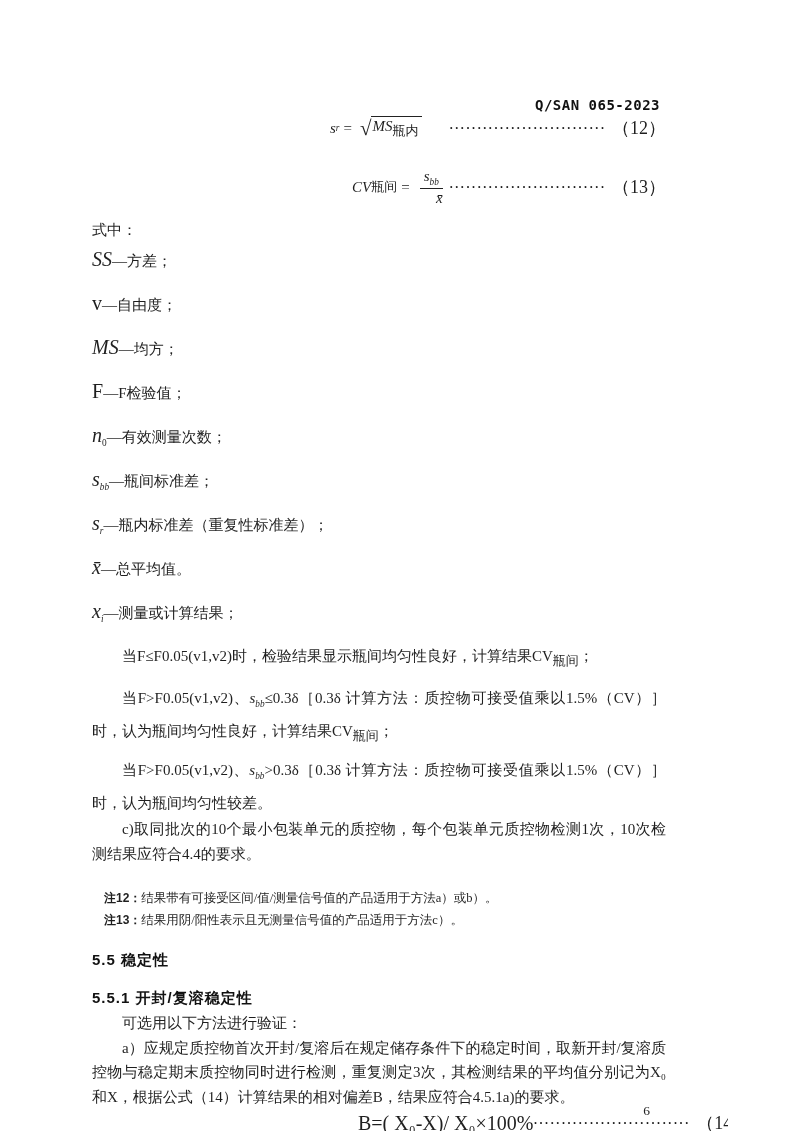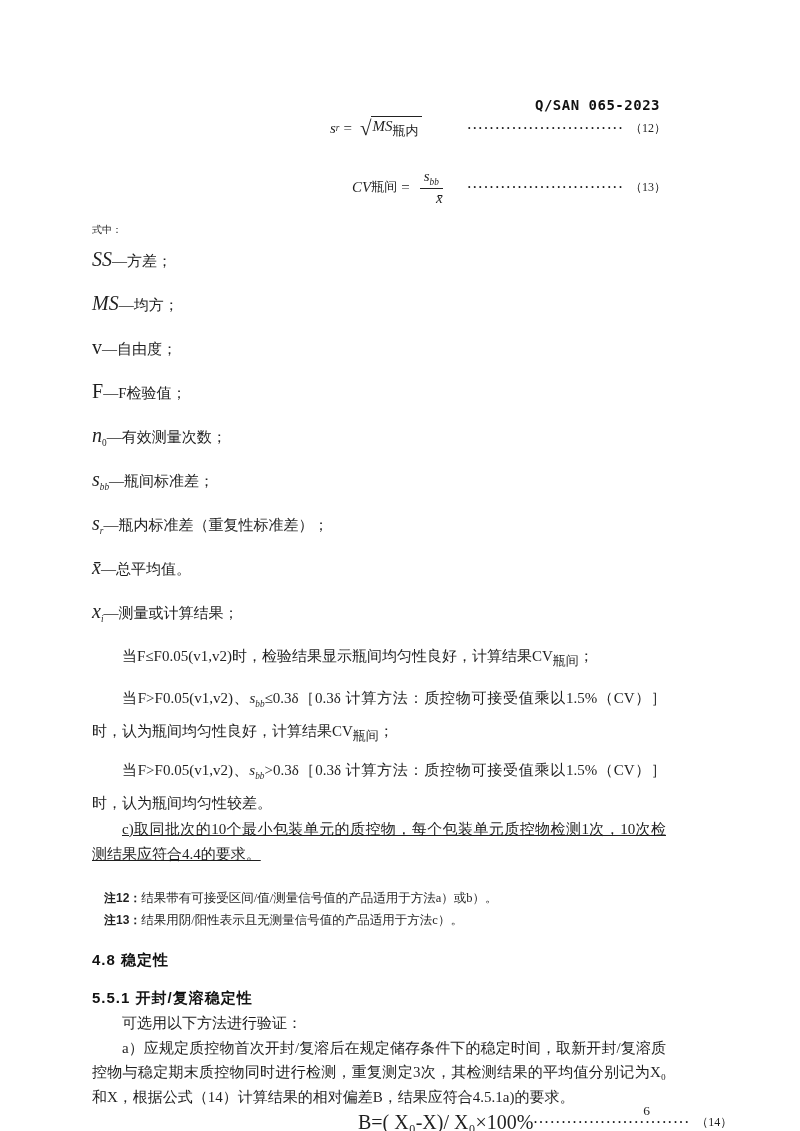--- a/index.html
+++ b/index.html
@@ -19,46 +19,46 @@
   .eq-row { display:flex; align-items:center; font-size:15px; }
   .eq-left { display:flex; align-items:center; white-space:nowrap; }
   .eq12 { margin-top:116px; }
   .eq12 .eq-left { margin-left:238px; }
   .eq13 { margin-top:28px; }
   .eq13 .eq-left { margin-left:260px; }
   .eq14 { margin-top:2px; }
   .eq14 .eq-left { margin-left:266px; font-size:20px; }
   .eq-right { margin-left:auto; display:flex; align-items:center; }
   .leader { letter-spacing:1.6px; font-weight:bold; font-size:12px; color:#1a1a1a; margin-right:6px; }
-  .eq-num { font-size:12px; white-space:nowrap; }
+  .eq-num { font-size:18px; white-space:nowrap; }
   .mi { font-style:italic; font-family:"Liberation Serif","DejaVu Serif",serif; }
   sub { font-size:62%; }
   sub.lat-sub { font-style:italic; }
   sub.cn-sub { font-size:13px; font-style:normal; }
   .rad-sign { font-size:21px; font-weight:normal; line-height:1; margin:0 0 0 4px; }
   .radicand { border-top:1.2px solid #222; padding:1px 4px 0 1px; }
   .frac { display:inline-flex; flex-direction:column; align-items:flex-end; vertical-align:middle; margin-left:6px; }
   .frac-num { display:block; border-bottom:1.2px solid #222; padding:0 4px 1px 4px; line-height:1.1; }
   .frac-den { display:block; padding-top:1px; line-height:1.1; }
   .eq-sym { margin:0 4px; }
 
   
-  .where { margin-top:12px; font-size:10px; line-height:22px; }
+  .where { margin-top:12px; font-size:15px; line-height:22px; }
   .defs { margin-top:6px; }
   .def-row { line-height:24px; margin-bottom:12px; font-size:15px; white-space:nowrap; }
   .def-sym { font-size:20px; }
   .def-desc { }
 
   
   .para { font-size:15px; line-height:27px; text-indent:2em; text-align:justify; }
   .p1 { margin-top:2px; }
   .p2 { margin-top:3px; }
   .p3 { margin-top:11px; }
   .p4 { margin-top:8px; }
-  .p5 { margin-top:0; line-height:25px;text-decoration:underline; }
+  .p5 { margin-top:0; line-height:25px; }
 
   .notes { margin-top:20px; padding-left:12px; }
   .note { font-size:12.5px; line-height:22px; }
   .note-label { font-weight:bold; font-family:"Liberation Sans","DejaVu Sans",sans-serif; font-size:12px; }
 
   .heading { font-family:"Liberation Sans","DejaVu Sans",sans-serif; font-weight:bold; font-size:15px; letter-spacing:1px; color:#111; }
   .h55 { margin-top:20px; }
   .h551 { margin-top:19px; }
   .intro { margin-top:2px; line-height:26px; }
   .item-a { margin-top:0; line-height:24.5px; }
@@ -101,22 +101,22 @@
       <span class="eq-right">
         <span class="leader">····························</span>
         <span class="eq-num">（13）</span>
       </span>
     </div>
 
     <div class="where">式中：</div>
 
     <div class="defs">
       <div class="def-row"><span class="def-sym mi">SS</span><sub class="lat-sub"></sub><span class="def-desc">—方差；</span></div>
+      <div class="def-row"><span class="def-sym">v</span><sub class="lat-sub"></sub><span class="def-desc">—自由度；</span></div>
       <div class="def-row"><span class="def-sym mi">MS</span><sub class="lat-sub"></sub><span class="def-desc">—均方；</span></div>
-      <div class="def-row"><span class="def-sym">v</span><sub class="lat-sub"></sub><span class="def-desc">—自由度；</span></div>
       <div class="def-row"><span class="def-sym">F</span><sub class="lat-sub"></sub><span class="def-desc">—F检验值；</span></div>
       <div class="def-row"><span class="def-sym mi">n</span><sub>0</sub><span class="def-desc">—有效测量次数；</span></div>
       <div class="def-row"><span class="def-sym mi">s</span><sub class="lat-sub">bb</sub><span class="def-desc">—瓶间标准差；</span></div>
       <div class="def-row"><span class="def-sym mi">s</span><sub class="lat-sub">r</sub><span class="def-desc">—瓶内标准差（重复性标准差）；</span></div>
       <div class="def-row"><span class="def-sym mi">x̄</span><sub></sub><span class="def-desc">—总平均值。</span></div>
       <div class="def-row"><span class="def-sym mi">x</span><sub class="lat-sub">i</sub><span class="def-desc">—测量或计算结果；</span></div>
     </div>
 
 
     <div class="para p2"><span>当F≤F0.05(v1,v2)时，检验结果显示瓶间均匀性良好，计算结果CV</span><sub class="cn-sub">瓶间</sub><span>；</span></div>
@@ -125,21 +125,21 @@
 
     <div class="para p4"><span>当F&gt;F0.05(v1,v2)、</span><span class="mi">s</span><sub class="lat-sub">bb</sub><span>&gt;0.3δ［0.3δ 计算方法：质控物可接受值乘以1.5%（CV）］时，认为瓶间均匀性较差。</span></div>
 
     <div class="para p5">c)取同批次的10个最小包装单元的质控物，每个包装单元质控物检测1次，10次检测结果应符合4.4的要求。</div>
 
     <div class="notes">
       <div class="note"><span class="note-label">注12：</span><span>结果带有可接受区间/值/测量信号值的产品适用于方法a）或b）。</span></div>
       <div class="note"><span class="note-label">注13：</span><span>结果用阴/阳性表示且无测量信号值的产品适用于方法c）。</span></div>
     </div>
 
-    <div class="heading h55">4.8 稳定性</div>
+    <div class="heading h55">5.5 稳定性</div>
     <div class="heading h551">5.5.1 开封/复溶稳定性</div>
 
     <div class="para intro">可选用以下方法进行验证：</div>
     <div class="para item-a">a）应规定质控物首次开封/复溶后在规定储存条件下的稳定时间，取新开封/复溶质控物与稳定期末质控物同时进行检测，重复测定3次，其检测结果的平均值分别记为X₀和X，根据公式（14）计算结果的相对偏差B，结果应符合4.5.1a)的要求。</div>
 
     <div class="eq-row eq14">
       <span class="eq-left">B=( X₀-X)/ X₀×100%</span>
       <span class="eq-right">
         <span class="leader">····························</span>
         <span class="eq-num">（14）</span>

